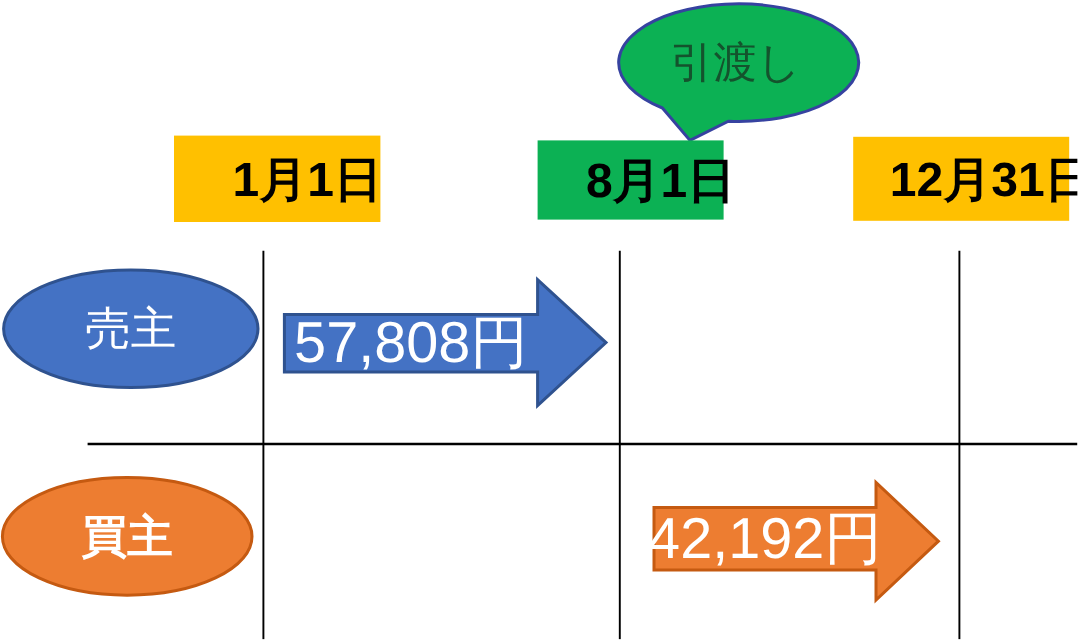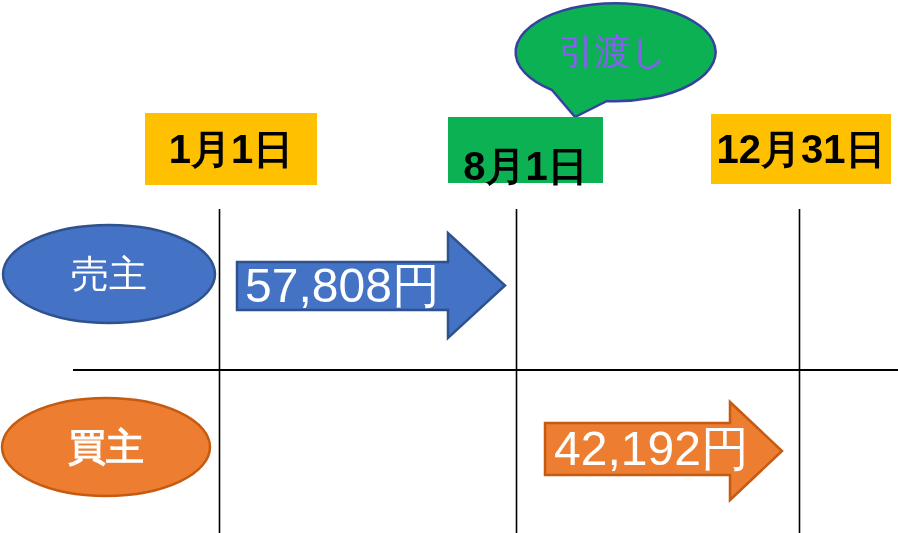--- a/index.html
+++ b/index.html
@@ -25,32 +25,33 @@
     display: flex;
     align-items: center;
     justify-content: center;
     white-space: nowrap;
     pointer-events: none;
   }
   .date-label {
     font-size: 40px;
     font-weight: bold;
     color: #000000;
+    margin-left: 25px;
   }
   .party-label {
     font-size: 38px;
     color: #ffffff;
   }
   .amount-label {
     font-size: 48px;
     color: #ffffff;
   }
   .callout-label {
     font-size: 36px;
-    color: #8b5cf6;
+    color: #14532d;
   }
 </style>
 </head>
 <body>
 
 <div class="canvas">
 
   <svg width="898" height="533" viewBox="0 0 898 533">
 
     <line x1="219.5" y1="209" x2="219.5" y2="533" stroke-width="1.6" stroke="#000000"></line>
@@ -67,22 +68,22 @@
     <ellipse cx="109" cy="274" rx="106" ry="49" stroke-width="2.5" fill="#4472C4" stroke="#2F528F"></ellipse>
     <polygon points="237,262 448,262 448,233 505,285.5 448,338 448,310 237,310" stroke-width="2.5" fill="#4472C4" stroke="#2F528F"></polygon>
 
     <ellipse cx="106" cy="447" rx="104" ry="49" stroke-width="2.5" fill="#ED7D31" stroke="#C55A11"></ellipse>
     <polygon points="545,423 730,423 730,402 782,451 730,500 730,475 545,475" stroke-width="2.5" fill="#ED7D31" stroke="#C55A11"></polygon>
   </svg>
 
   <div class="txt callout-label" style="left:513px; top:28px; width:200px; height:48px;">引渡し</div>
 
   <div class="txt date-label" style="left:145px; top:113px; width:172px; height:72px;">1月1日</div>
-  <div class="txt date-label" style="left:448px; top:133px; width:155px; height:66px;">8月1日</div>
+  <div class="txt date-label" style="left:448px; top:117px; width:155px; height:66px;">8月1日</div>
   <div class="txt date-label" style="left:711px; top:114px; width:180px; height:70px;">12月31日</div>
 
   <div class="txt party-label" style="left:3px; top:249px; width:212px; height:50px;text-align:right;">売主</div>
   <div class="txt amount-label" style="left:237px; top:262px; width:211px; height:48px;">57,808円</div>
 
   <div class="txt party-label" style="left:2px; top:422px; width:208px; height:50px;font-weight:bold;">買主</div>
-  <div class="txt amount-label" style="left:545px; top:423px; width:185px; height:52px;margin-left:14px;">42,192円</div>
+  <div class="txt amount-label" style="left:545px; top:423px; width:185px; height:52px;">42,192円</div>
 
 </div>
 
 </body></html>

